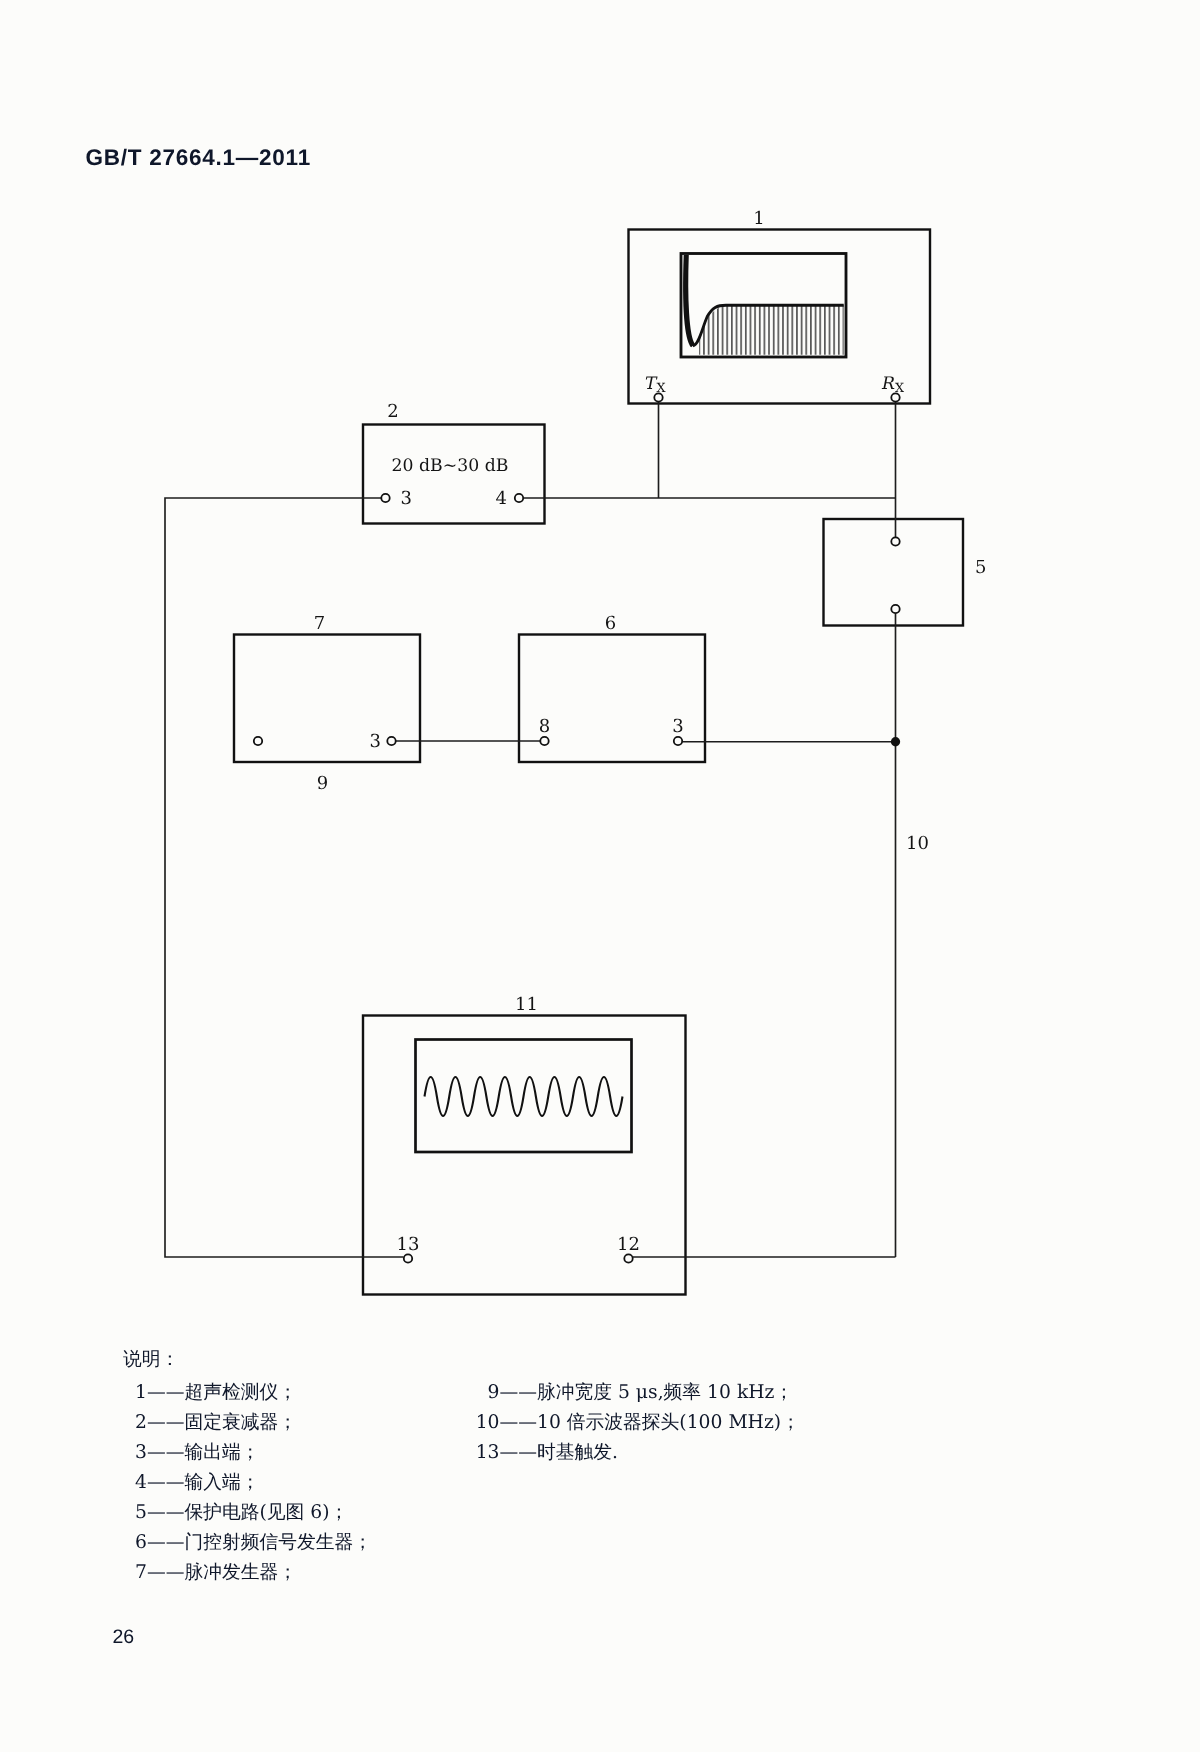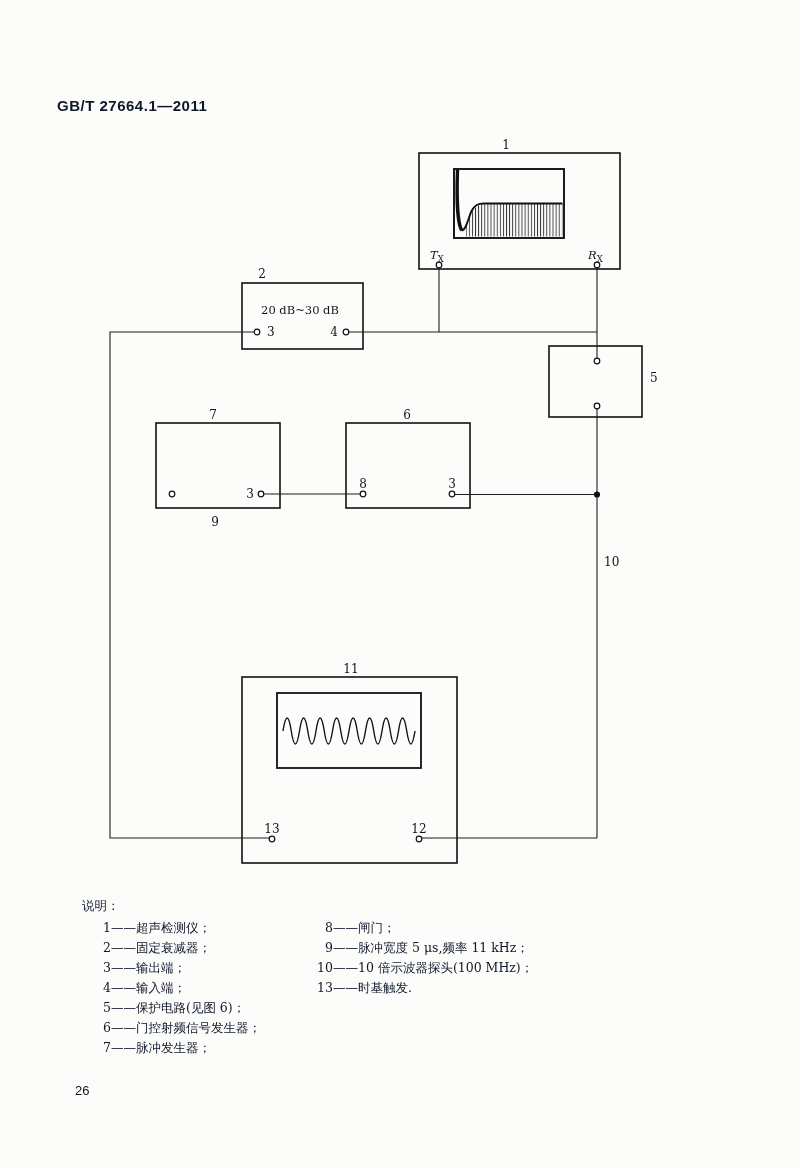--- a/index.html
+++ b/index.html
@@ -19,21 +19,21 @@
   }
   svg.diagram{position:absolute;left:0;top:0;}
   svg text{font-family:"DejaVu Serif", serif;fill:#141414;}
   .legend{
     position:absolute;left:82px;top:896px;
     font-size:12.5px;line-height:20px;
   }
   .legend-title{margin-bottom:2px;}
   .legend-cols{position:relative;}
   .legend-col{position:absolute;top:0;white-space:nowrap;}
-  .legend-col.left{left:0;margin-left:13px;}
+  .legend-col.left{left:0;}
   .legend-col.right{left:235px;}
   .legend-row{height:20px;}
   .legend-num{display:inline-block;min-width:16px;text-align:right;}
   .caption{
     position:absolute;left:0;top:1046px;width:772px;
     text-align:center;font-weight:bold;font-size:14.5px;
     letter-spacing:1px;
   }
   .caption .cap-prefix{margin-right:16px;}
   .page-number{
@@ -135,22 +135,21 @@
       <div class="legend-col left">
         <div class="legend-row"><span class="legend-num">1</span><span>——超声检测仪；</span></div>
         <div class="legend-row"><span class="legend-num">2</span><span>——固定衰减器；</span></div>
         <div class="legend-row"><span class="legend-num">3</span><span>——输出端；</span></div>
         <div class="legend-row"><span class="legend-num">4</span><span>——输入端；</span></div>
         <div class="legend-row"><span class="legend-num">5</span><span>——保护电路(见图 6)；</span></div>
         <div class="legend-row"><span class="legend-num">6</span><span>——门控射频信号发生器；</span></div>
         <div class="legend-row"><span class="legend-num">7</span><span>——脉冲发生器；</span></div>
       </div>
       <div class="legend-col right">
-        <div class="legend-row"><span class="legend-num">8</span><span>——闸门；</span></div>
-        <div class="legend-row"><span class="legend-num">9</span><span>——脉冲宽度 5 μs,频率 11 kHz；</span></div>
+        <div class="legend-row"><span class="legend-num">9</span><span>——脉冲宽度 5 μs,频率 10 kHz；</span></div>
         <div class="legend-row"><span class="legend-num">10</span><span>——10 倍示波器探头(100 MHz)；</span></div>
         <div class="legend-row"><span class="legend-num">13</span><span>——时基触发.</span></div>
       </div>
     </div>
   </div>
 
 
   <div class="page-number">26</div>
 
 </div>

